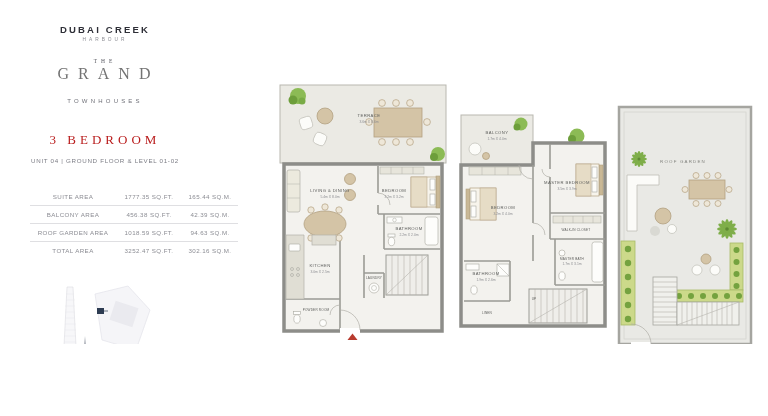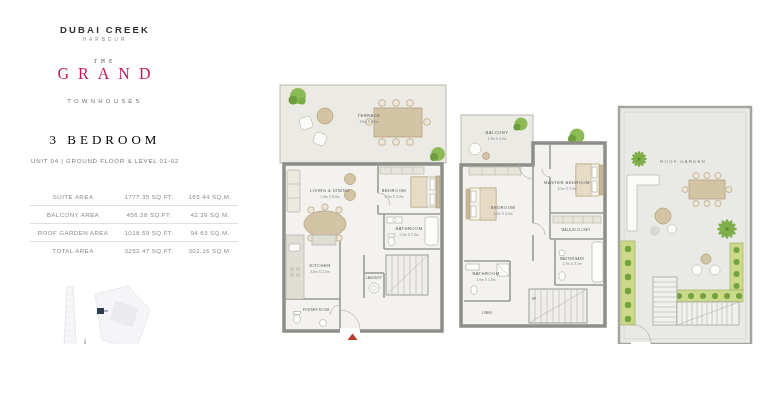--- a/index.html
+++ b/index.html
@@ -3,24 +3,24 @@
 <meta charset="utf-8">
 <style>
   html,body{margin:0;padding:0;background:#ffffff;}
   .page{position:relative;width:768px;height:344px;background:#ffffff;overflow:hidden;
         font-family:"Liberation Sans",sans-serif;}
   
   .brand-block{position:absolute;left:9px;top:24px;width:192px;text-align:center;color:#33343c;}
   .brand-name{font-size:9.5px;letter-spacing:2.2px;font-weight:bold;color:#2e2f37;}
   .brand-tag{font-size:4.8px;letter-spacing:3px;color:#8b8c93;margin-top:2px;}
   .coll-the{font-family:"Liberation Serif",serif;font-size:5.5px;letter-spacing:4px;color:#55565e;margin-top:16px;}
-  .coll-name{font-family:"Liberation Serif",serif;font-size:16px;letter-spacing:9px;color:#be185d;margin-top:1px;text-indent:7px;}
+  .coll-name{font-family:"Liberation Serif",serif;font-size:16px;letter-spacing:9px;color:#737373;margin-top:1px;text-indent:7px;}
   .coll-type{font-size:6px;letter-spacing:3.2px;color:#6f7078;margin-top:15px;}
   .unit-title{position:absolute;left:9px;top:132px;width:192px;text-align:center;
-              font-family:"Liberation Serif",serif;font-size:13px;letter-spacing:4px;color:#000000;}
+              font-family:"Liberation Serif",serif;font-size:13px;letter-spacing:4px;color:#b91c1c;}
   .unit-subtitle{position:absolute;left:9px;top:157px;width:192px;text-align:center;
                  font-size:6.2px;letter-spacing:0.7px;color:#7c7d85;}
   .area-table{position:absolute;left:30px;top:188px;width:208px;font-size:6.2px;color:#8b8c93;}
   .area-row{display:grid;grid-template-columns:86px 66px 56px;align-items:center;height:17px;
             border-bottom:1px solid #dfdfe2;text-align:center;letter-spacing:0.4px;}
   .area-row:last-child{border-bottom:none;}
   
   .plan{position:absolute;}
   .plan text{font-family:"Liberation Sans",sans-serif;}
   .rl{font-size:4.2px;fill:#5f605e;letter-spacing:0.4px;text-anchor:middle;}

